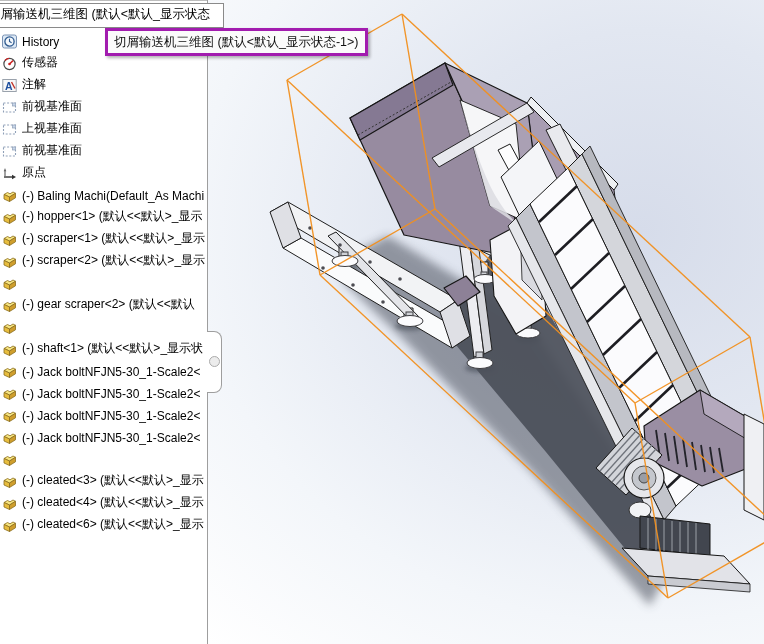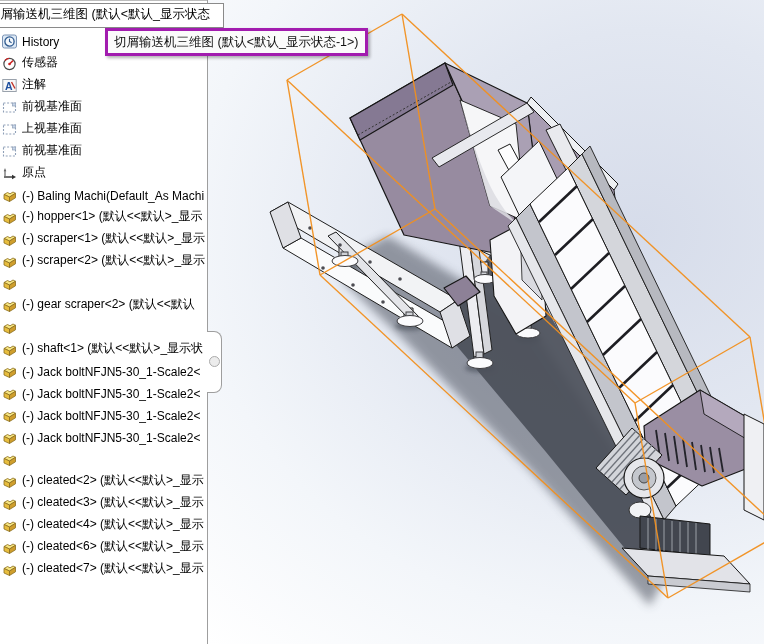--- a/index.html
+++ b/index.html
@@ -259,30 +259,20 @@
     <div class="tree-row">
       <span class="ticon"><svg width="15" height="15" viewBox="0 0 15 15">
               <g stroke="#8a6d1f" stroke-width="0.8" stroke-linejoin="round">
                 <polygon points="2,6.5 5.5,4.5 8,5.8 11,4 13.5,5.3 7.5,9" fill="#f6e47e"></polygon>
                 <polygon points="2,6.5 7.5,9 7.5,13.5 2,11" fill="#e7bd3e"></polygon>
                 <polygon points="7.5,9 13.5,5.3 13.5,9.8 7.5,13.5" fill="#cf9e2c"></polygon>
               </g>
             </svg></span>
     </div>
 
-    <div class="tree-row">
-      <span class="ticon"><svg width="15" height="15" viewBox="0 0 15 15">
-              <g stroke="#8a6d1f" stroke-width="0.8" stroke-linejoin="round">
-                <polygon points="2,6.5 5.5,4.5 8,5.8 11,4 13.5,5.3 7.5,9" fill="#f6e47e"></polygon>
-                <polygon points="2,6.5 7.5,9 7.5,13.5 2,11" fill="#e7bd3e"></polygon>
-                <polygon points="7.5,9 13.5,5.3 13.5,9.8 7.5,13.5" fill="#cf9e2c"></polygon>
-              </g>
-            </svg></span>
-      <span class="tlabel">(-) cleated&lt;2&gt; (默认&lt;&lt;默认&gt;_显示</span>
-    </div>
 
     <div class="tree-row">
       <span class="ticon"><svg width="15" height="15" viewBox="0 0 15 15">
               <g stroke="#8a6d1f" stroke-width="0.8" stroke-linejoin="round">
                 <polygon points="2,6.5 5.5,4.5 8,5.8 11,4 13.5,5.3 7.5,9" fill="#f6e47e"></polygon>
                 <polygon points="2,6.5 7.5,9 7.5,13.5 2,11" fill="#e7bd3e"></polygon>
                 <polygon points="7.5,9 13.5,5.3 13.5,9.8 7.5,13.5" fill="#cf9e2c"></polygon>
               </g>
             </svg></span>
       <span class="tlabel">(-) cleated&lt;3&gt; (默认&lt;&lt;默认&gt;_显示</span>
@@ -304,30 +294,20 @@
       <span class="ticon"><svg width="15" height="15" viewBox="0 0 15 15">
               <g stroke="#8a6d1f" stroke-width="0.8" stroke-linejoin="round">
                 <polygon points="2,6.5 5.5,4.5 8,5.8 11,4 13.5,5.3 7.5,9" fill="#f6e47e"></polygon>
                 <polygon points="2,6.5 7.5,9 7.5,13.5 2,11" fill="#e7bd3e"></polygon>
                 <polygon points="7.5,9 13.5,5.3 13.5,9.8 7.5,13.5" fill="#cf9e2c"></polygon>
               </g>
             </svg></span>
       <span class="tlabel">(-) cleated&lt;6&gt; (默认&lt;&lt;默认&gt;_显示</span>
     </div>
 
-    <div class="tree-row">
-      <span class="ticon"><svg width="15" height="15" viewBox="0 0 15 15">
-              <g stroke="#8a6d1f" stroke-width="0.8" stroke-linejoin="round">
-                <polygon points="2,6.5 5.5,4.5 8,5.8 11,4 13.5,5.3 7.5,9" fill="#f6e47e"></polygon>
-                <polygon points="2,6.5 7.5,9 7.5,13.5 2,11" fill="#e7bd3e"></polygon>
-                <polygon points="7.5,9 13.5,5.3 13.5,9.8 7.5,13.5" fill="#cf9e2c"></polygon>
-              </g>
-            </svg></span>
-      <span class="tlabel">(-) cleated&lt;7&gt; (默认&lt;&lt;默认&gt;_显示</span>
-    </div>
   </div>
   </div>
 
   <div class="splitter">
     <div class="dot"></div>
   </div>
 
   <div class="viewport">
     <svg width="556" height="644" viewBox="0 0 556 644">
       <defs>

